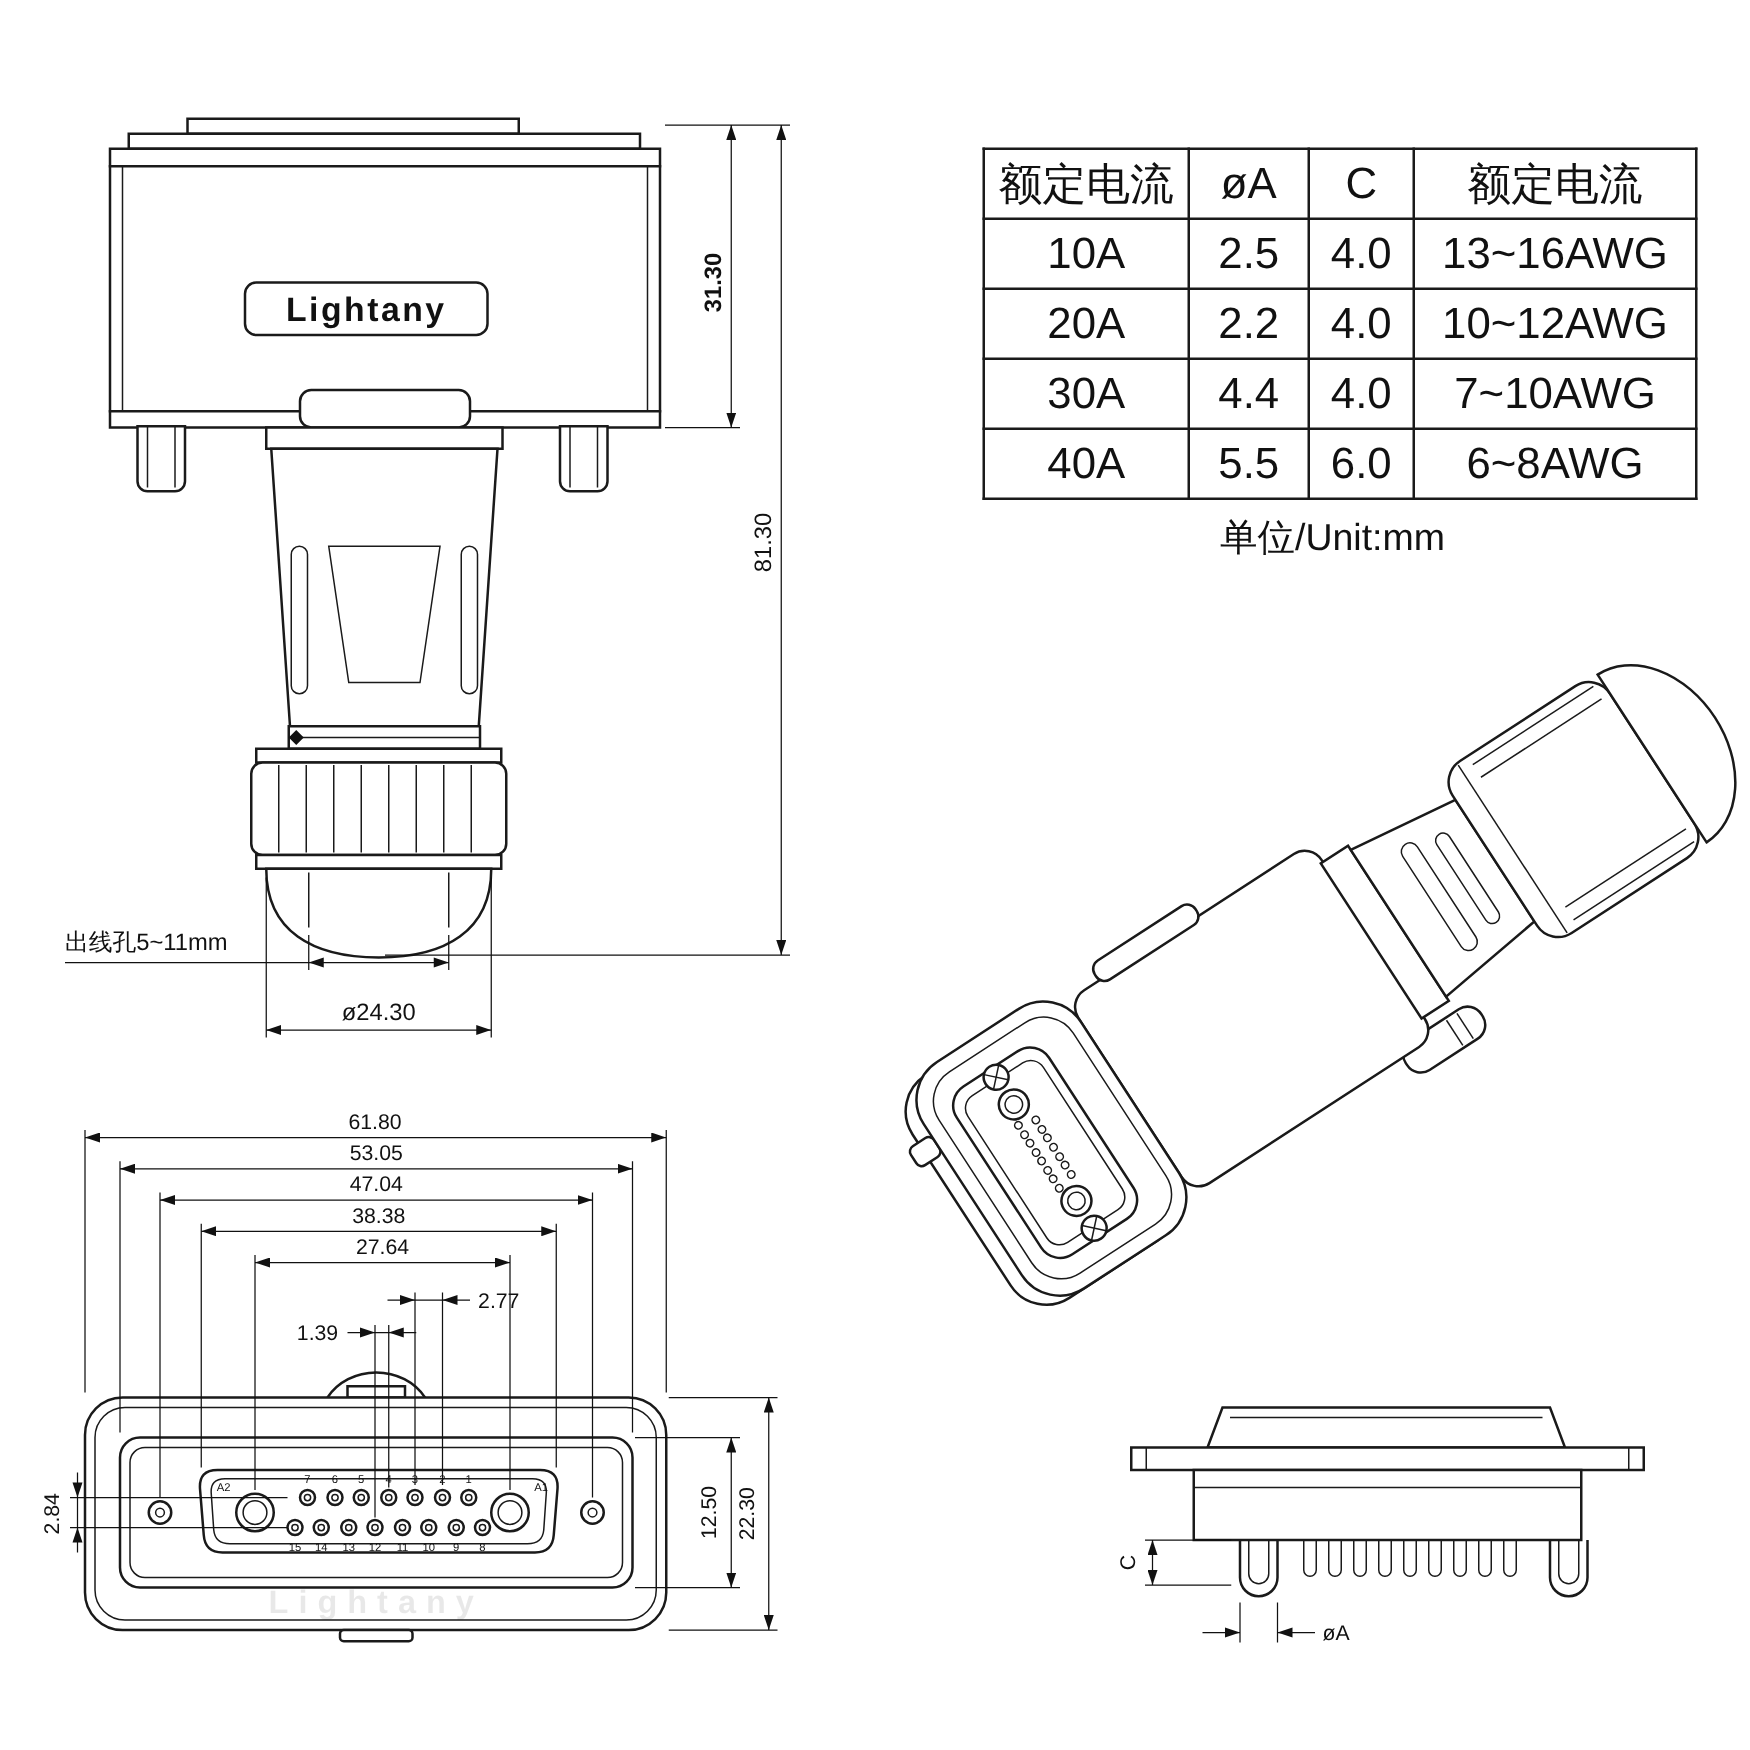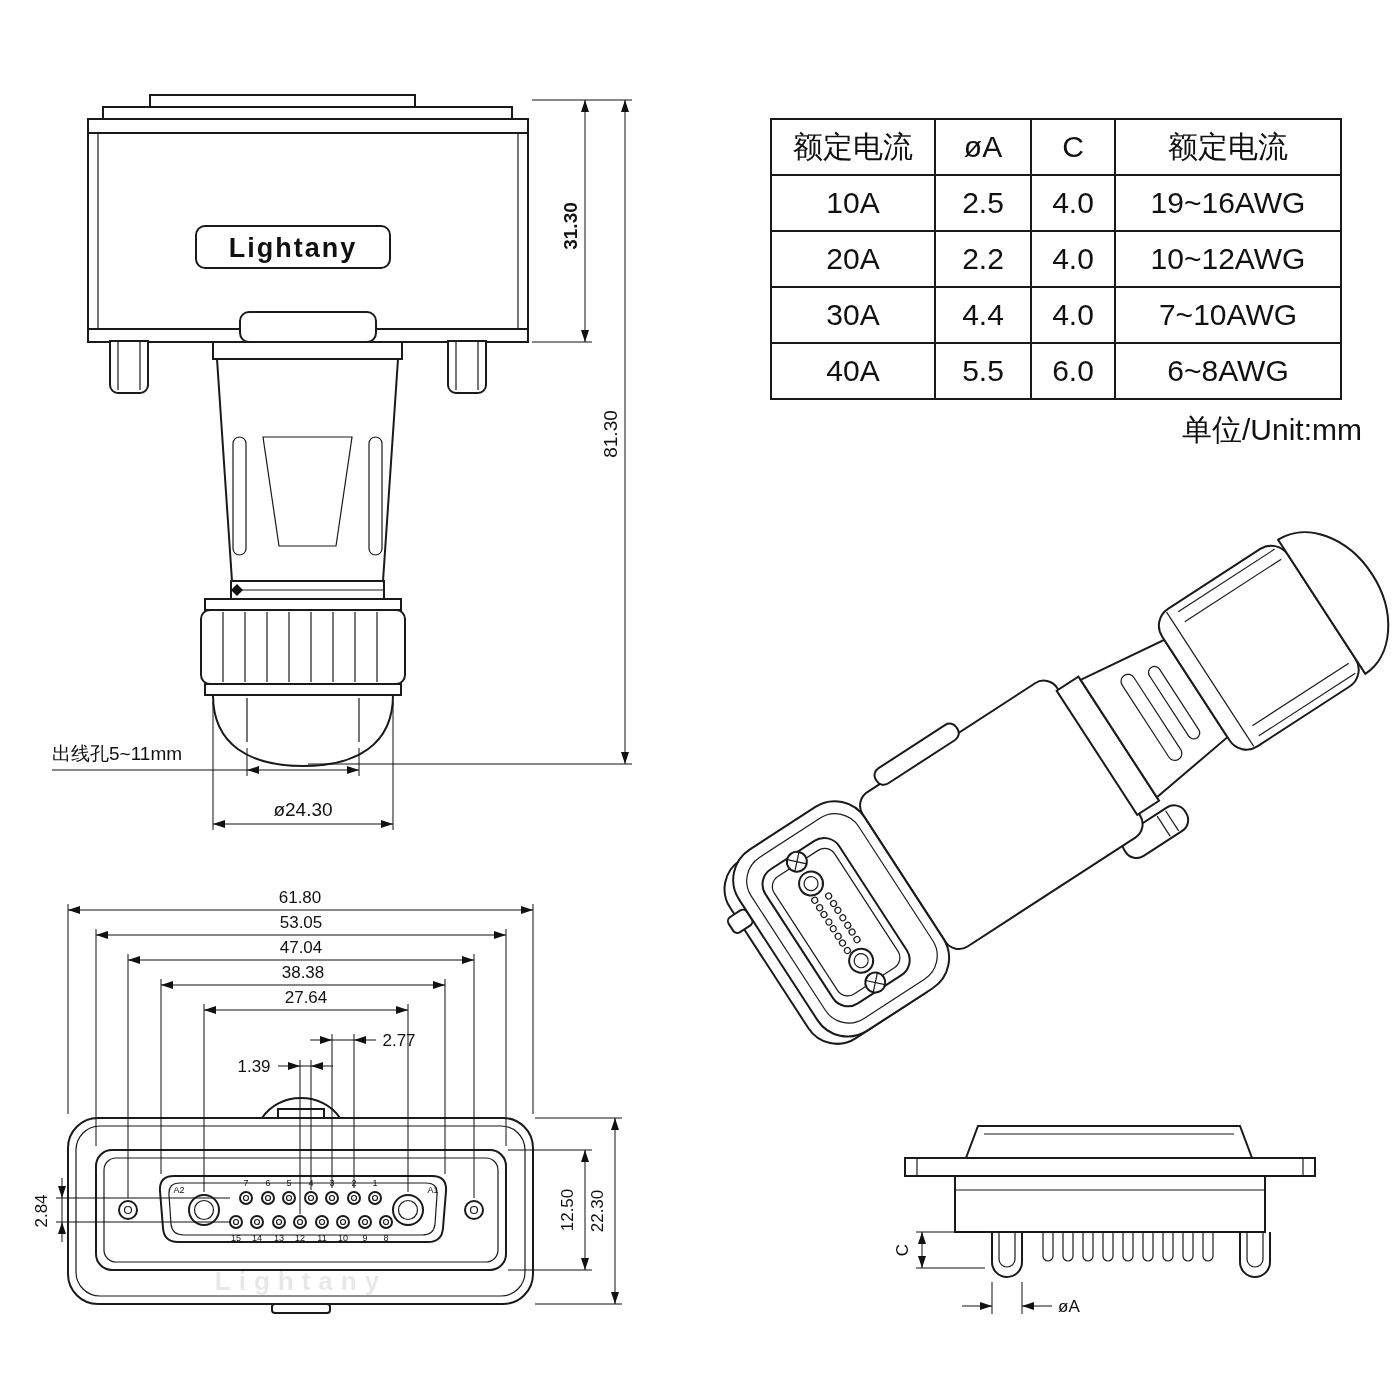--- a/index.html
+++ b/index.html
@@ -11,24 +11,24 @@
   .ol2{fill:none;stroke:#1a1a1a;stroke-width:2;}
   .thin{fill:none;stroke:#1a1a1a;stroke-width:1.2;}
   .dim{stroke:#111;stroke-width:1;fill:none;}
   .arr{fill:#111;stroke:none;}
   .dimt{font-size:17px;}
   .dimt-lg{font-size:19px;}
   .pinlbl{font-size:9px;}
   .logo-text{font-size:27px;font-weight:bold;letter-spacing:2px;}
   .watermark{font-size:26px;letter-spacing:8px;opacity:.09;font-weight:bold;}
   
-  .spec-table{position:absolute;left:770px;top:118px;border-collapse:collapse;font-size:30px;color:#111;table-layout:fixed;border-radius:27px;}
+  .spec-table{position:absolute;left:786px;top:118px;border-collapse:collapse;font-size:35px;color:#111;table-layout:fixed;border-radius:27px;}
   .spec-table td,.spec-table th{border:2px solid #1a1a1a;text-align:center;height:54px;font-weight:normal;padding:0 4px;}
   .c0{width:164px}.c1{width:96px}.c2{width:84px}.c3{width:226px}
-  .unit-note{position:absolute;left:770px;top:410px;width:592px;text-align:right;font-size:30px;color:#111;}
+  .unit-note{position:absolute;left:770px;top:410px;width:592px;text-align:center;font-size:30px;color:#111;}
 </style>
 </head>
 <body>
 
 <div class="sheet">
 
 <svg width="1400" height="1400" viewBox="0 0 1400 1400">
   <defs>
     <marker id="arr" viewBox="0 0 12 8" markerWidth="12" markerHeight="8" refX="12" refY="4" orient="auto-start-reverse" markerUnits="userSpaceOnUse">
       <path d="M0,0 L12,4 L0,8 Z" fill="#111"></path>
@@ -368,21 +368,21 @@
       <tr>
         <th>额定电流</th>
         <th>øA</th>
         <th>C</th>
         <th>额定电流</th>
       </tr>
       <tr>
         <td>10A</td>
         <td>2.5</td>
         <td>4.0</td>
-        <td>19~16AWG</td>
+        <td>13~16AWG</td>
       </tr>
       <tr>
         <td>20A</td>
         <td>2.2</td>
         <td>4.0</td>
         <td>10~12AWG</td>
       </tr>
       <tr>
         <td>30A</td>
         <td>4.4</td>

